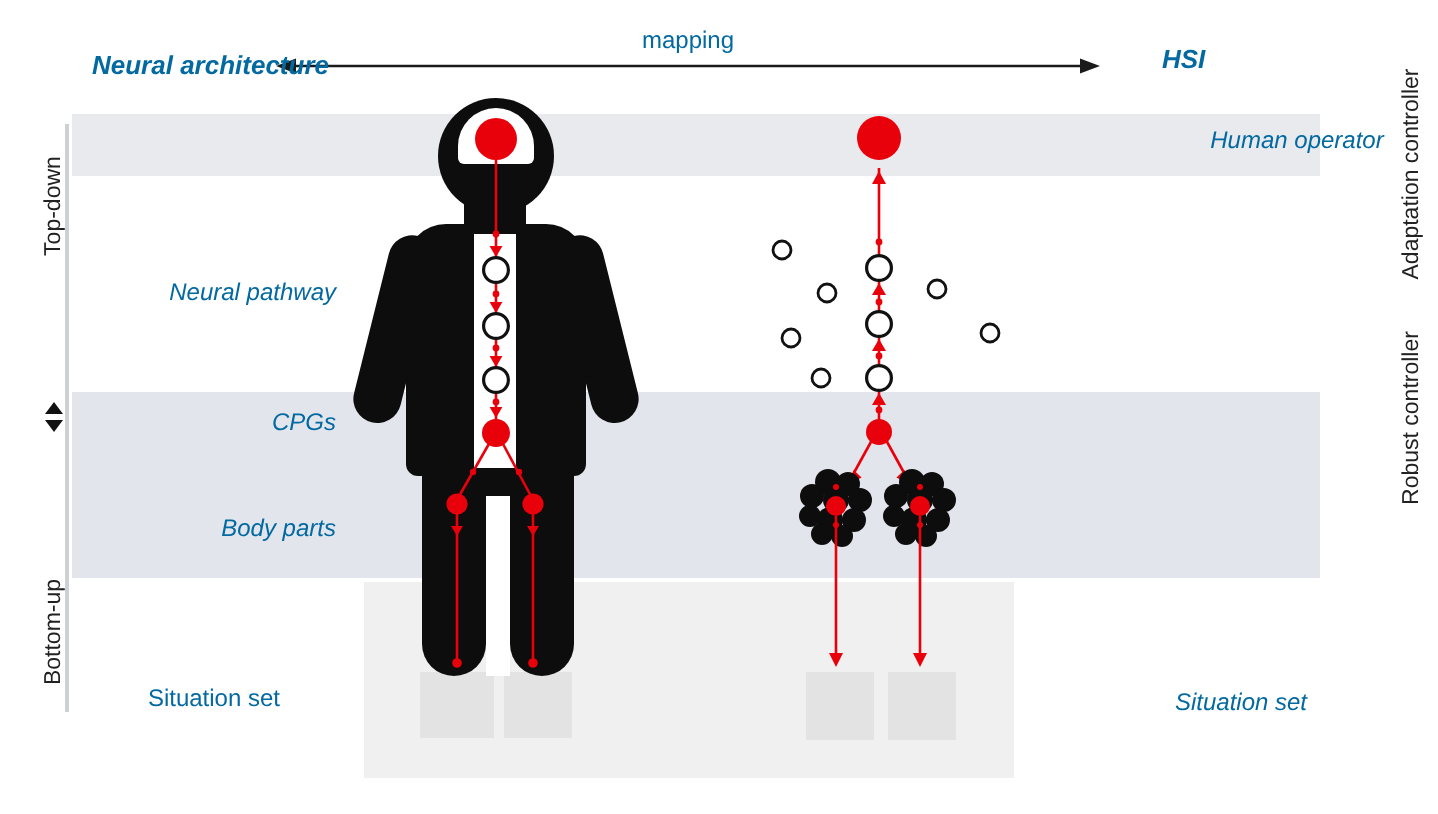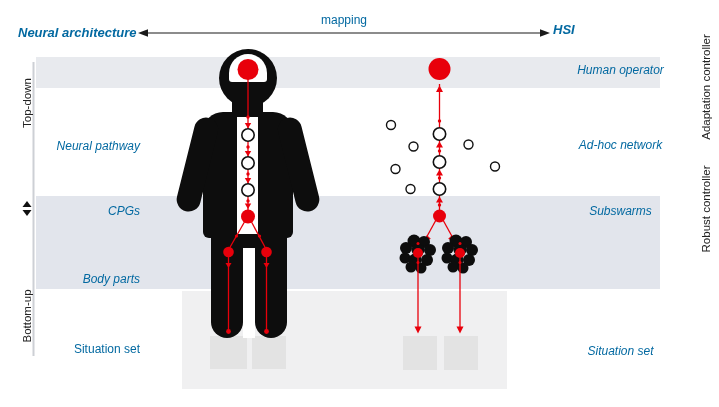--- a/index.html
+++ b/index.html
@@ -6,21 +6,21 @@
   #canvas{position:relative;width:719px;height:407px;background:#fff;overflow:hidden;
           font-family:"Liberation Sans",sans-serif;color:#1a1a1a;}
   
   .band{position:absolute;left:36px;width:624px;}
   #band-top{top:57px;height:31px;background:#e8eaee;}
   #band-mid{top:196px;height:93px;background:#e2e5ec;}
   #world{position:absolute;left:182px;top:291px;width:325px;height:98px;background:#f0f0f1;}
   .sq{position:absolute;background:#e3e3e3;}
   
   .lbl{position:absolute;font-size:12px;line-height:15px;color:#0369a1;z-index:9;}
-  .it{font-style:italic;}
+  .it{font-style:italic;margin-left:28px;}
   .b{font-weight:bold;}
   .left-col{left:30px;width:110px;text-align:right;}
   .right-col{left:553px;width:135px;text-align:center;font-style:italic;}
   .rot{position:absolute;width:120px;height:14px;font-size:11.5px;line-height:14px;color:#222;
        text-align:center;transform:rotate(-90deg);z-index:9;}
   .hdr{font-size:13px;}
   
   .blk{position:absolute;background:#0d0d0d;}
   .wht{position:absolute;background:#ffffff;}
   #fig{position:absolute;left:0;top:0;width:719px;height:407px;z-index:3;}
@@ -187,22 +187,20 @@
   <div class="lbl" style="left:294px;top:13px;width:100px;text-align:center;">mapping</div>
   <div class="lbl hdr it b" style="left:553px;top:22px;">HSI</div>
 
   <div class="rot" style="left:-33px;top:96px;">Top-down</div>
   <div class="rot" style="left:-33px;top:309px;">Bottom-up</div>
   <div class="rot" style="left:646px;top:80px;">Adaptation controller</div>
   <div class="rot" style="left:646px;top:202px;">Robust controller</div>
 
   <div class="lbl it left-col" style="top:204px;">CPGs</div>
   <div class="lbl it left-col" style="top:139px;">Neural pathway</div>
-  <div class="lbl it left-col" style="top:272px;">Body parts</div>
+  <div class="lbl it left-col" style="top:257px;">Body parts</div>
   <div class="lbl left-col" style="top:342px;">Situation set</div>
 
   <div class="lbl it right-col" style="top:63px;">Human operator</div>
-  <div class="lbl it right-col" style="top:138px;">Ad-hoc network</div>
-  <div class="lbl it right-col" style="top:204px;">Subswarms</div>
   <div class="lbl right-col" style="top:344px;">Situation set</div>
 
 
 </div>
 
 </body></html>

